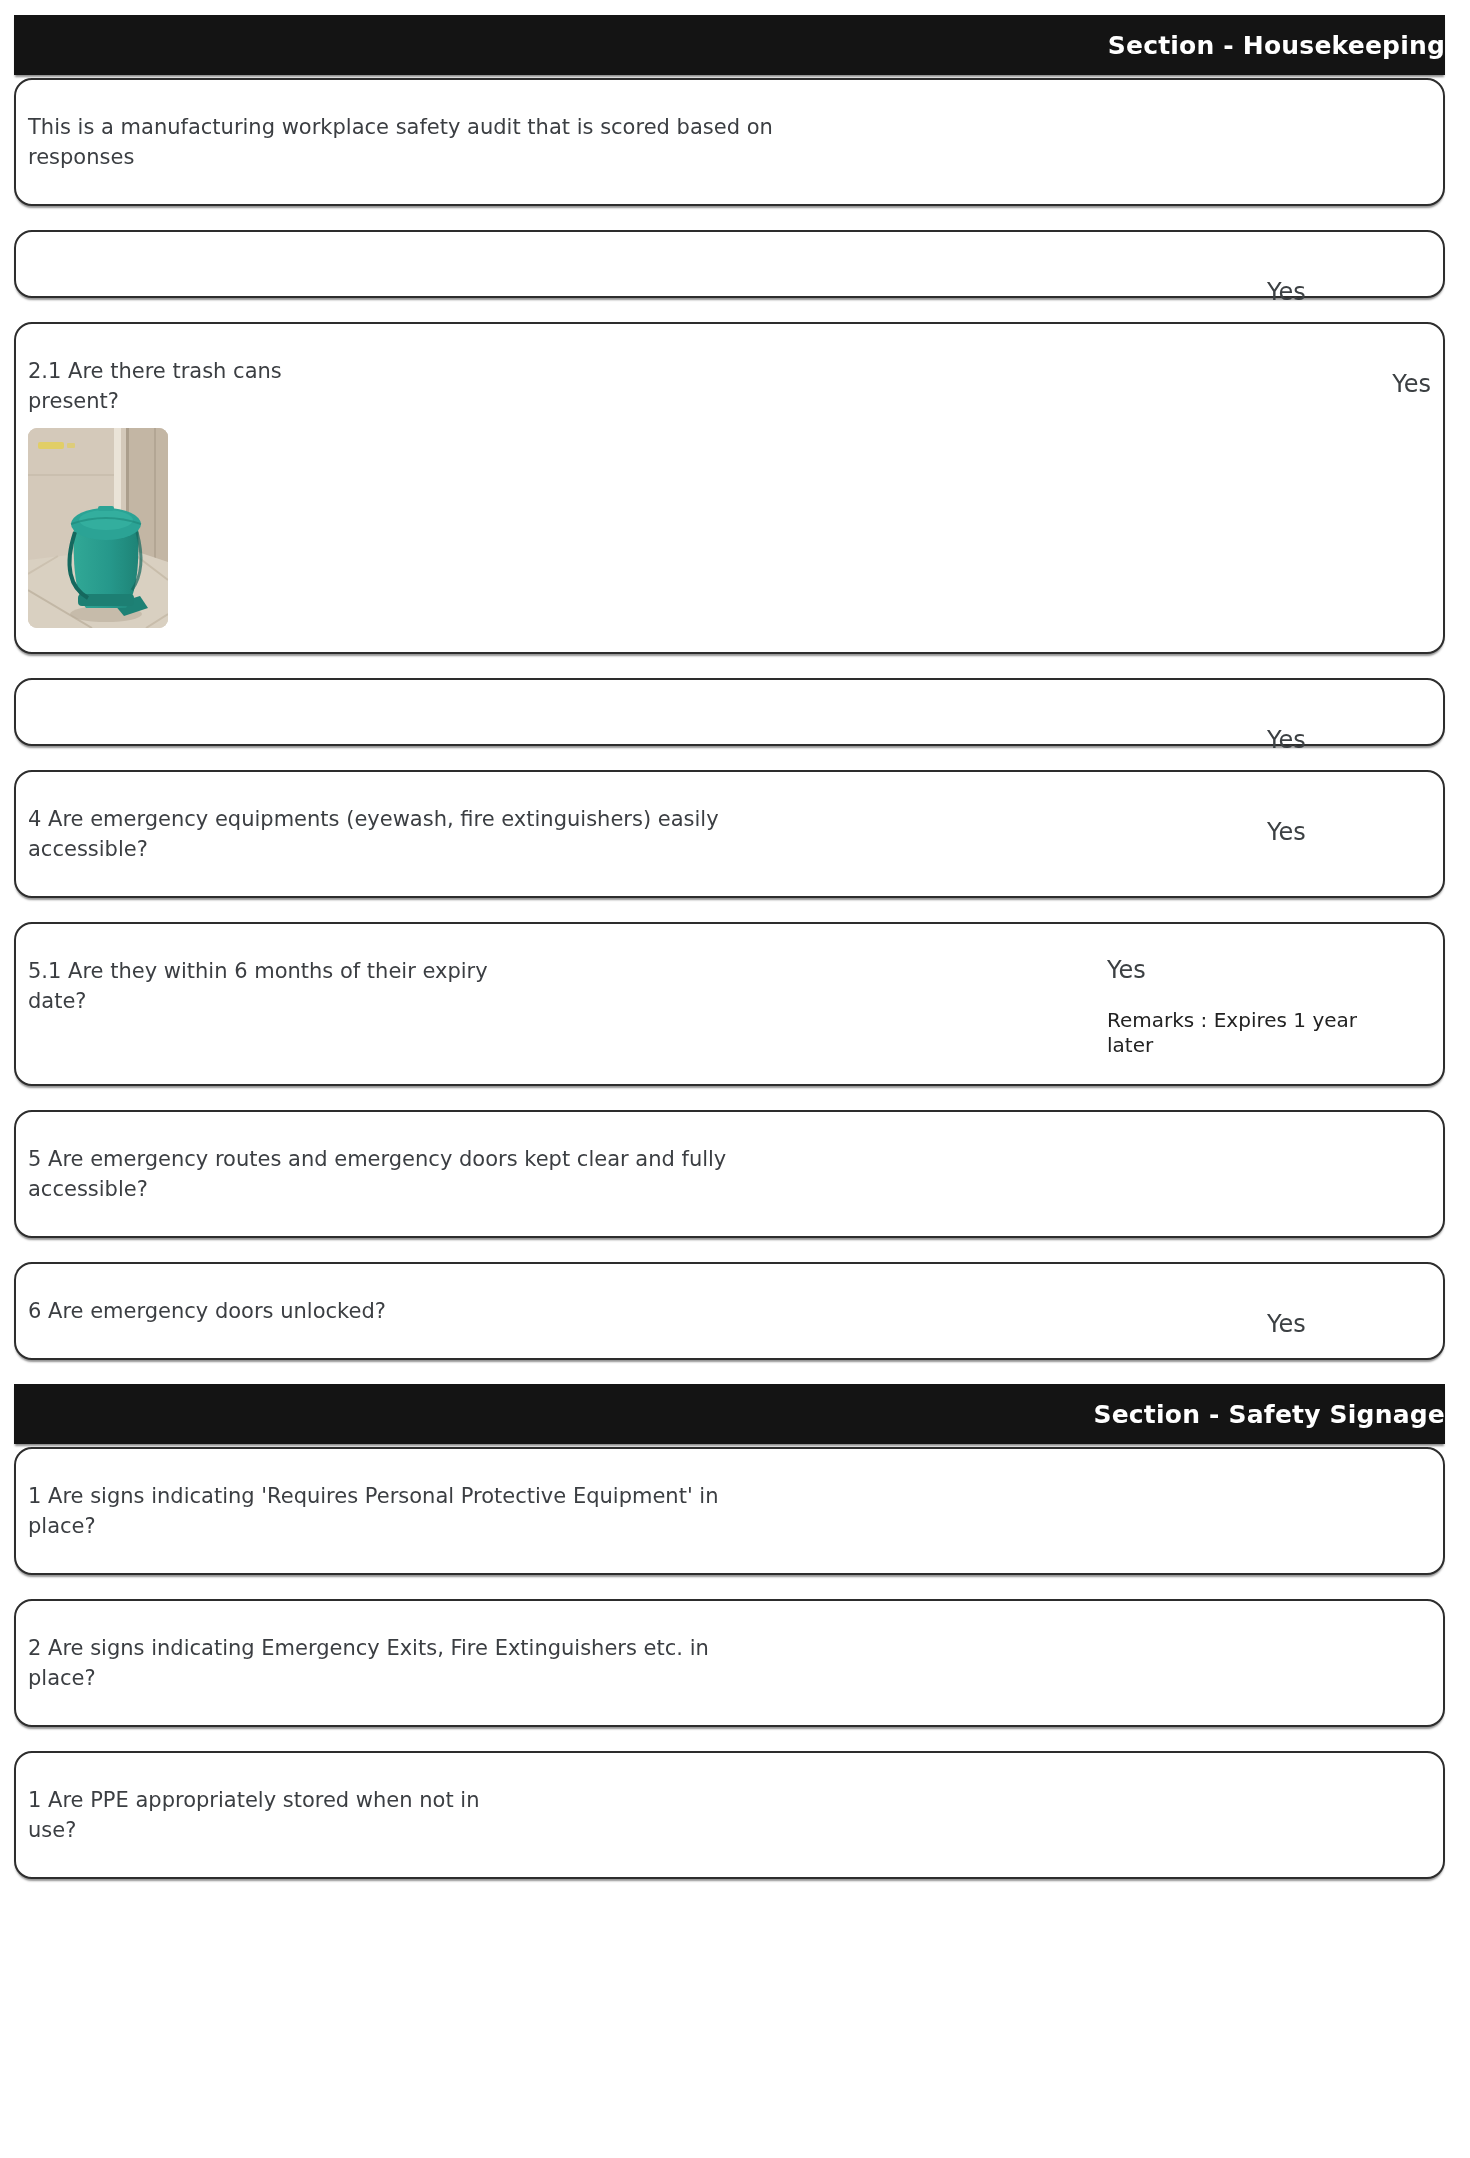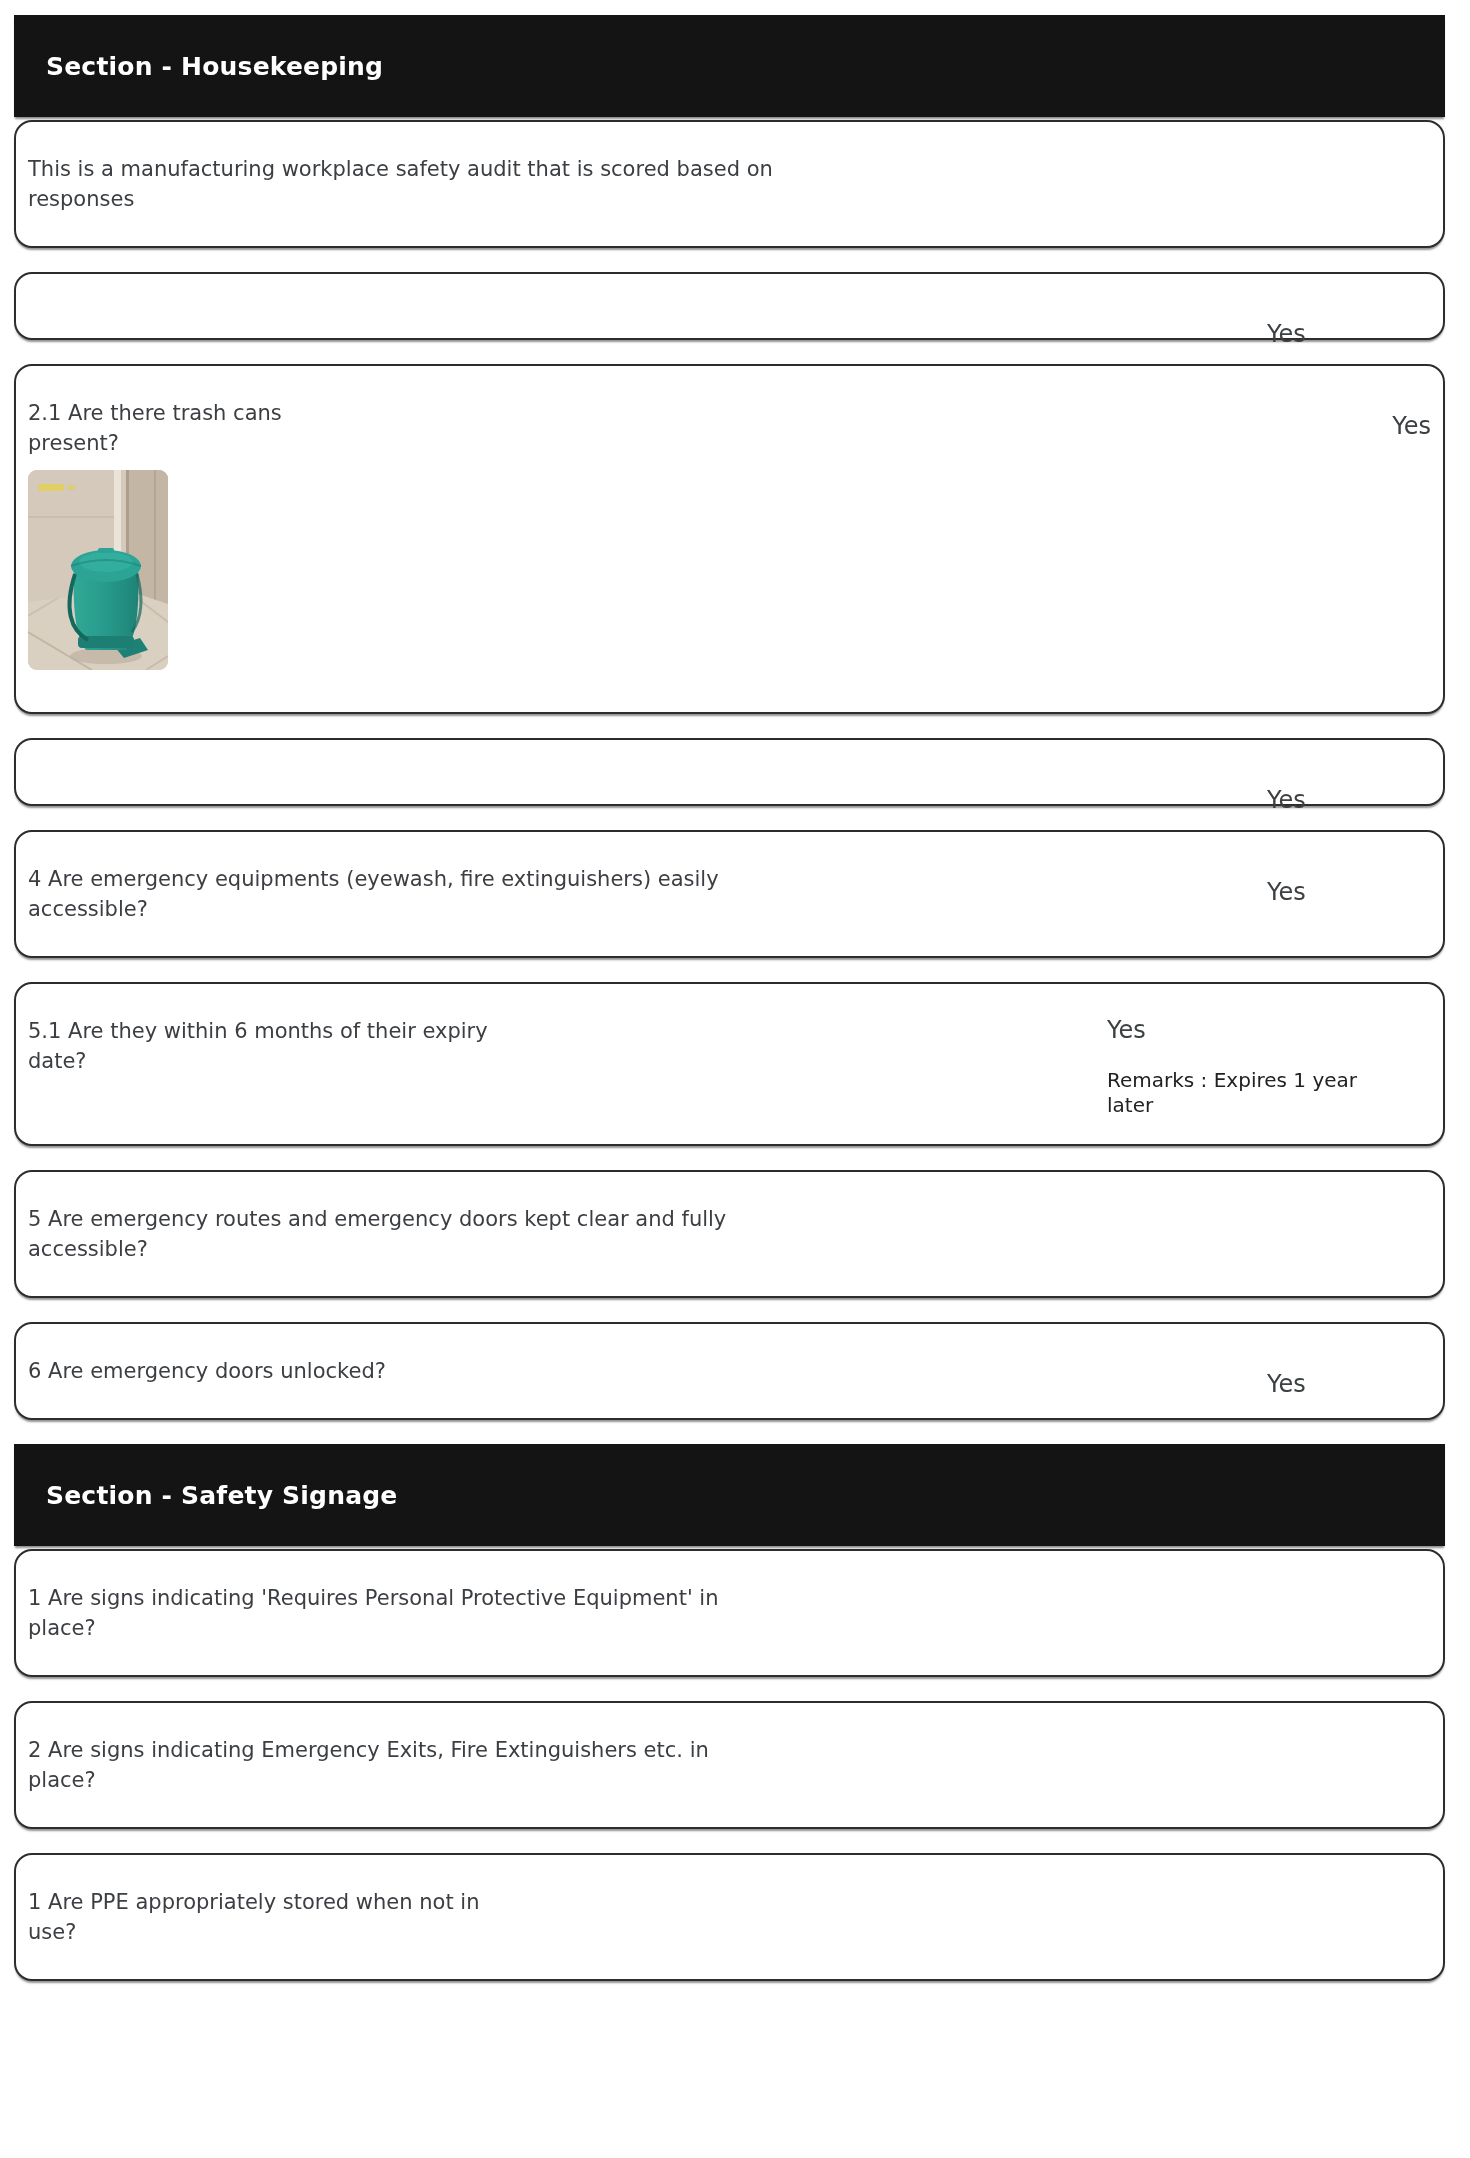--- a/index.html
+++ b/index.html
@@ -4,25 +4,25 @@
 <style>
   html,body{margin:0;padding:0;background:#ffffff;}
   body{
     width:1470px;height:2158px;
     font-family:"DejaVu Sans","Liberation Sans",sans-serif;
     -webkit-font-smoothing:antialiased;
   }
   .page{padding-top:15px;margin-left:14px;width:1431px;}
 
   .section-bar{
-    height:102px;background:#141414;color:#ffffff;
+    height:60px;background:#141414;color:#ffffff;
     display:flex;align-items:center;padding-left:32px;
     font-size:25px;font-weight:bold;letter-spacing:.2px;
     box-shadow:0 3px 2px -1px rgba(0,0,0,.45);
-    margin-bottom:3px;box-sizing:border-box;
+    margin-bottom:3px;box-sizing:border-box;justify-content:flex-end;
   }
   .section-bar + .card{margin-top:1px;}
 
   .card{
     background:#ffffff;border:2px solid #2d2d2d;border-radius:18px;
     box-shadow:0 3px 2px -1px rgba(40,40,40,.5);
     padding:32px 12px;margin-bottom:24px;
     position:relative;box-sizing:border-box;
     color:#3b3e42;font-size:21px;line-height:30px;
   }
@@ -35,21 +35,21 @@
   .ans-std{left:1251px;}
   .ans-right{right:12px;}
 
   .answer-col{position:absolute;left:1091px;top:30px;width:320px;}
   .answer-col .answer{position:static;}
   .remarks{
     margin-top:22px;font-weight:normal;font-size:20px;line-height:25px;
     color:#222222;white-space:pre-line;
   }
   .card-remarks{min-height:164px;}
-  .card-photo{padding-bottom:42px;}
+  .card-photo{padding-bottom:24px;}
 
   .photo{
     margin-top:12px;width:140px;height:200px;border-radius:9px;
     overflow:hidden;display:block;border:0;padding:0;background:#d4c9ba;cursor:pointer;
   }
   .photo svg{display:block;}
 </style>
 </head>
 <body>
 

